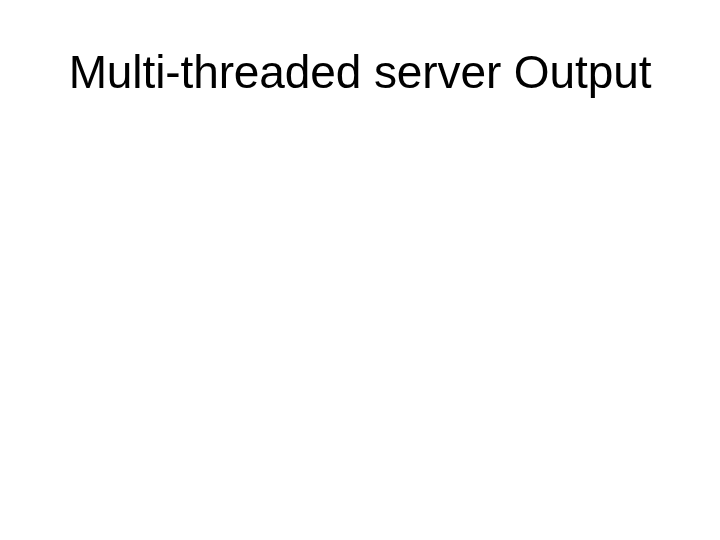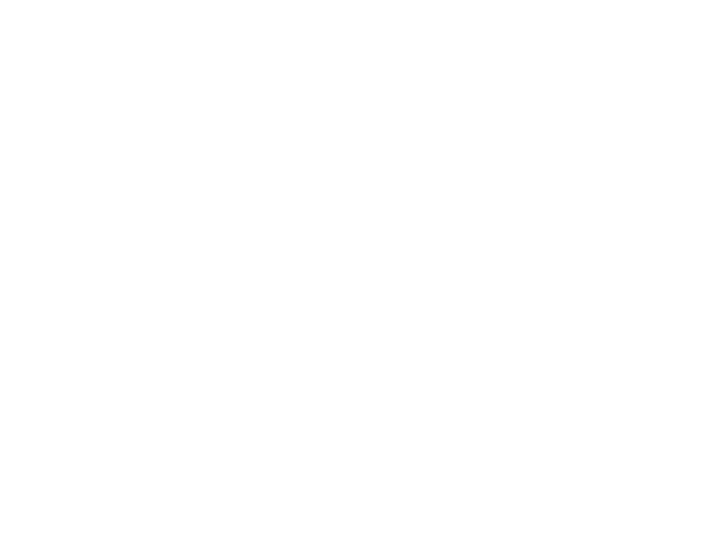--- a/index.html
+++ b/index.html
@@ -57,18 +57,21 @@
     top: 126px;
     width: 648px;
     height: 378px;
   }
 </style>
 </head>
 <body>
 
 <div class="slide" style="background: rgb(255, 255, 255);">
 
+  <div class="slide-title-area">
+    <h1 class="slide-title" style="color: rgb(0, 0, 0);">Multi-threaded server Output</h1>
+  </div>
 
   <div class="slide-body-area">
     
   </div>
 
 </div>
 
 </body></html>

